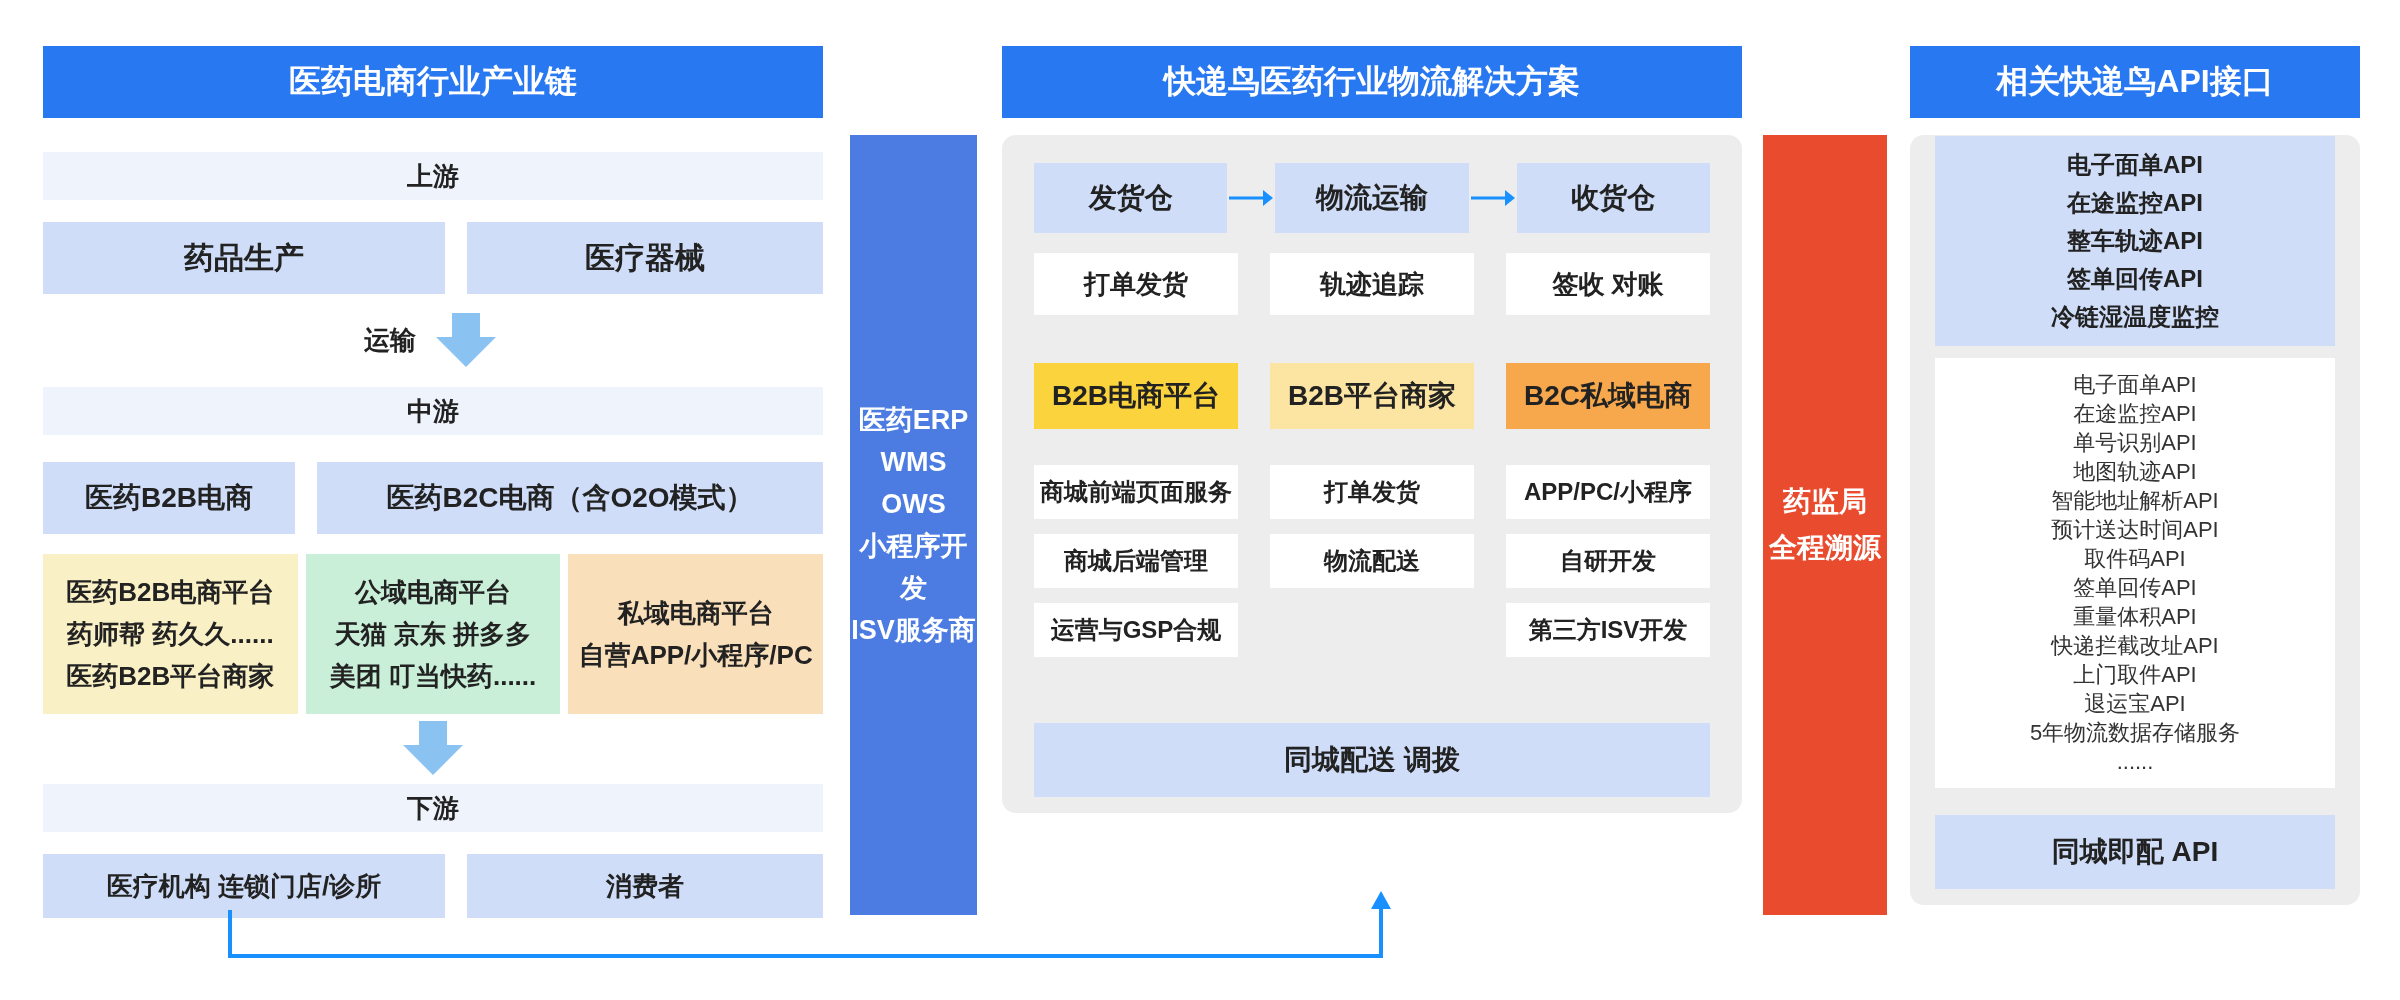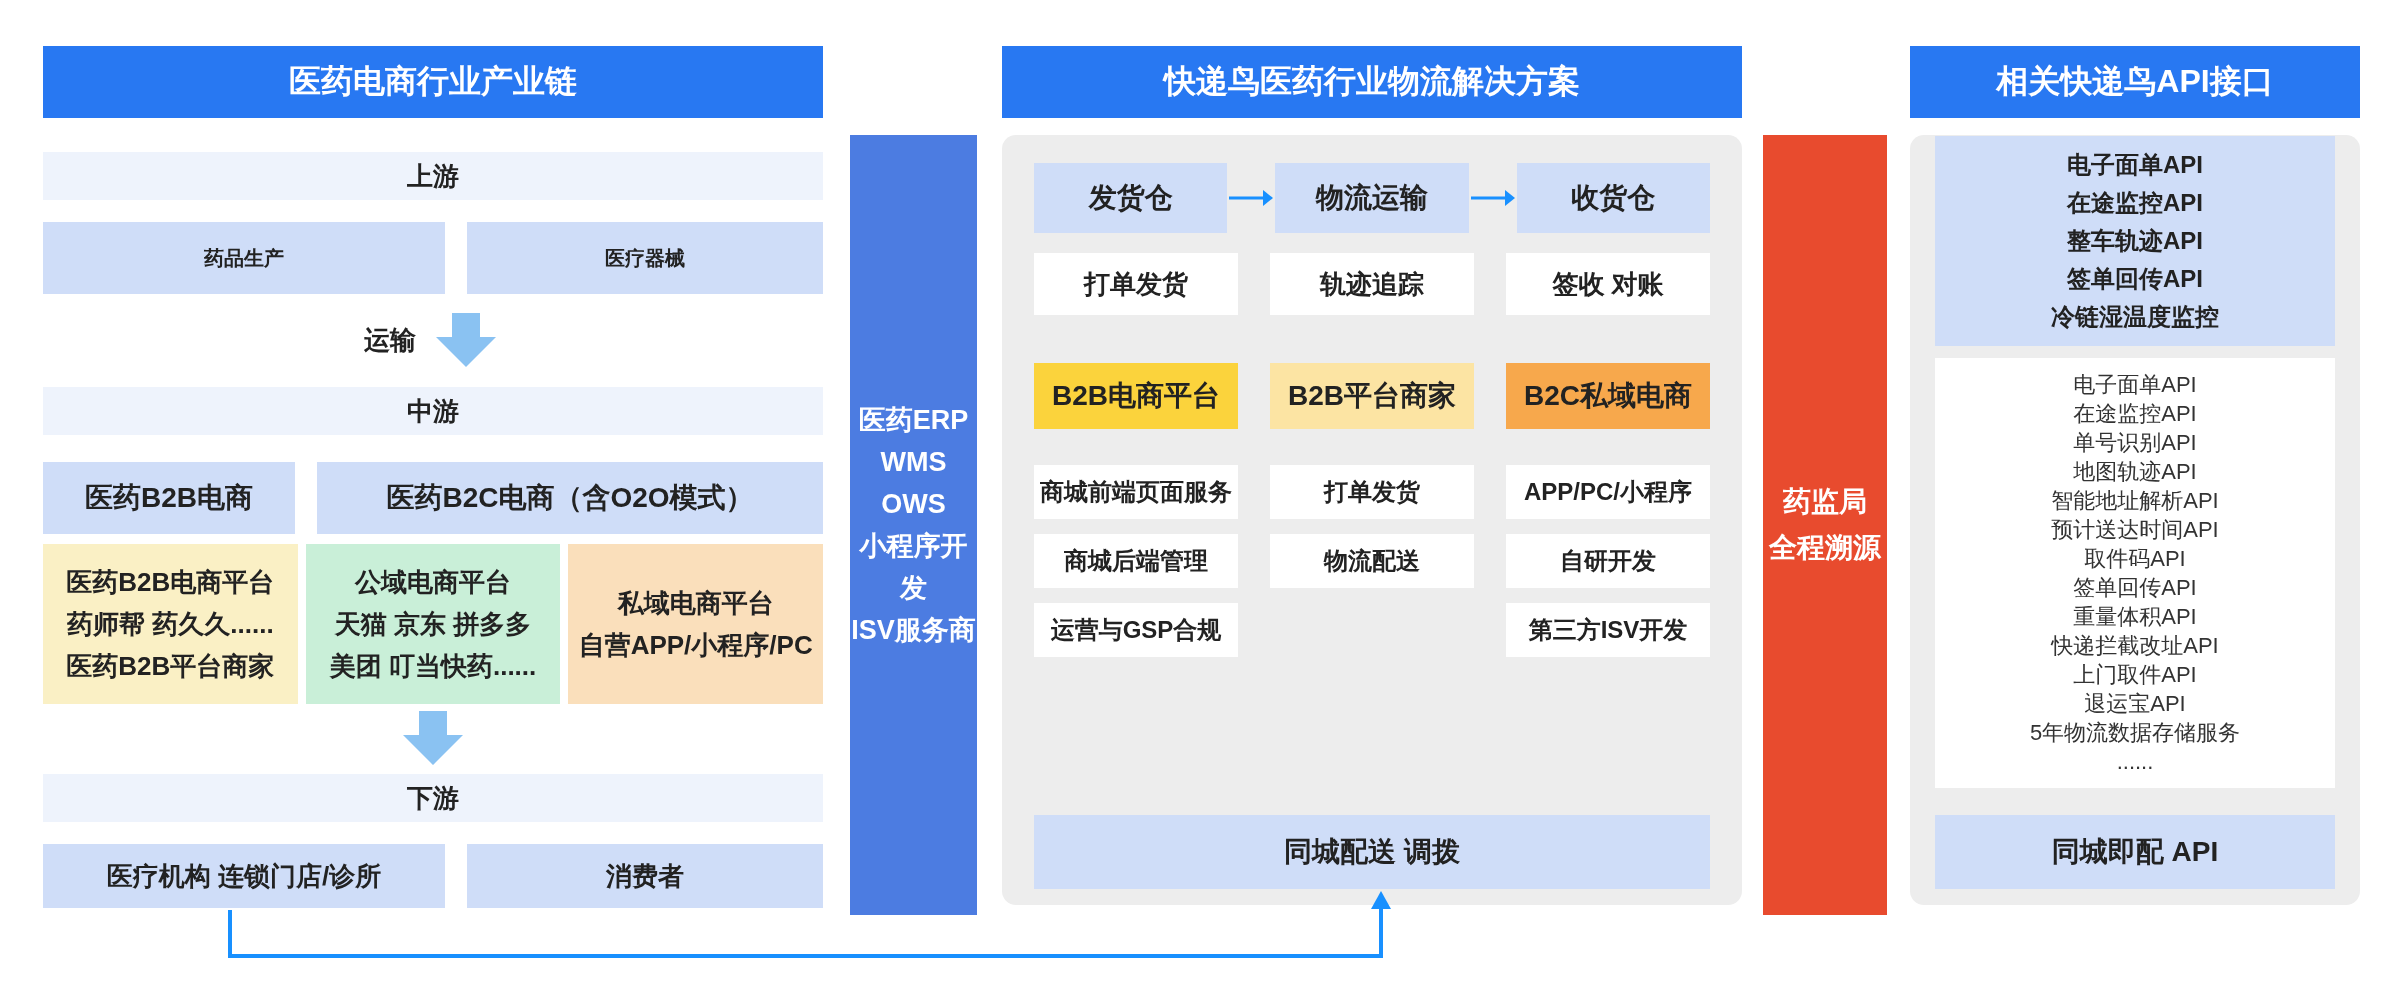--- a/index.html
+++ b/index.html
@@ -26,42 +26,42 @@
   .panel-header{height:72px;background:var(--header_blue);color:#fff;font-size:32px;font-weight:bold;
     display:flex;align-items:center;justify-content:center;}
 
   .col-left{position:absolute;left:43px;top:46px;width:780px;display:flex;flex-direction:column;}
   .tier-row{margin-top:34px;height:48px;background:var(--pale_blue);display:flex;align-items:center;justify-content:center;
     font-size:26px;font-weight:600;}
   .pair-row{display:flex;gap:22px;}
   .box{display:flex;align-items:center;justify-content:center;font-weight:bold;text-align:center;}
   .lb{background:var(--light_blue);}
   .prod-row{margin-top:22px;height:72px;font-size:28px;}
-  .prod-row .box{font-size:20px;}
+  .prod-row .box{font-size:30px;}
   .w402{width:402px;}
   .flex1{flex:1;}
   .transport-zone{height:93px;display:flex;align-items:center;justify-content:center;gap:14px;}
   .transport-label{font-size:26px;font-weight:600;font-family:Liberation Serif, serif;}
   .b2b-row{margin-top:27px;height:72px;}
   .b2b-row .box{font-size:28px;}
   .w252{width:252px;}
-  .colored-row{margin-top:10px;height:160px;display:flex;gap:8px;}
+  .colored-row{margin-top:20px;height:160px;display:flex;gap:8px;}
   .colored-row .cbox{flex:1;display:flex;flex-direction:column;align-items:center;justify-content:center;
     font-size:26px;font-weight:bold;line-height:42px;text-align:center;}
   .arrow-zone{height:70px;display:flex;align-items:center;justify-content:center;}
   .bottom-row{margin-top:22px;height:64px;}
   .bottom-row .box{font-size:26px;}
 
   .vbar{position:absolute;top:135px;height:780px;display:flex;flex-direction:column;align-items:center;justify-content:center;
     color:#fff;font-weight:bold;text-align:center;}
   .erp-bar{left:850px;width:127px;background:var(--bar_blue);font-size:27px;line-height:42px;}
   .reg-bar{left:1763px;width:124px;background:var(--bar_red);font-size:28px;line-height:46px;}
 
   .col-mid{position:absolute;left:1002px;top:46px;width:740px;display:flex;flex-direction:column;}
-  .gray-wrap{margin-top:17px;height:770px;background:var(--gray_panel);border-radius:14px;
+  .gray-wrap{margin-top:17px;height:678px;background:var(--gray_panel);border-radius:14px;
     padding:28px 32px 16px;display:flex;flex-direction:column;}
   .trio{display:flex;align-items:center;justify-content:space-between;}
   .mbox{width:204px;display:flex;align-items:center;justify-content:center;font-weight:bold;text-align:center;}
   .flow-row .mbox{height:70px;background:var(--light_blue);font-size:28px;}
   .sub-row{margin-top:20px;}
   .sub-row .mbox{height:62px;background:#fff;font-size:26px;}
   .chan-row{margin-top:48px;}
   .chan-row .mbox{height:66px;font-size:28px;}
   .c-gold{background:var(--gold);}
   .c-lgold{background:var(--light_gold);}

